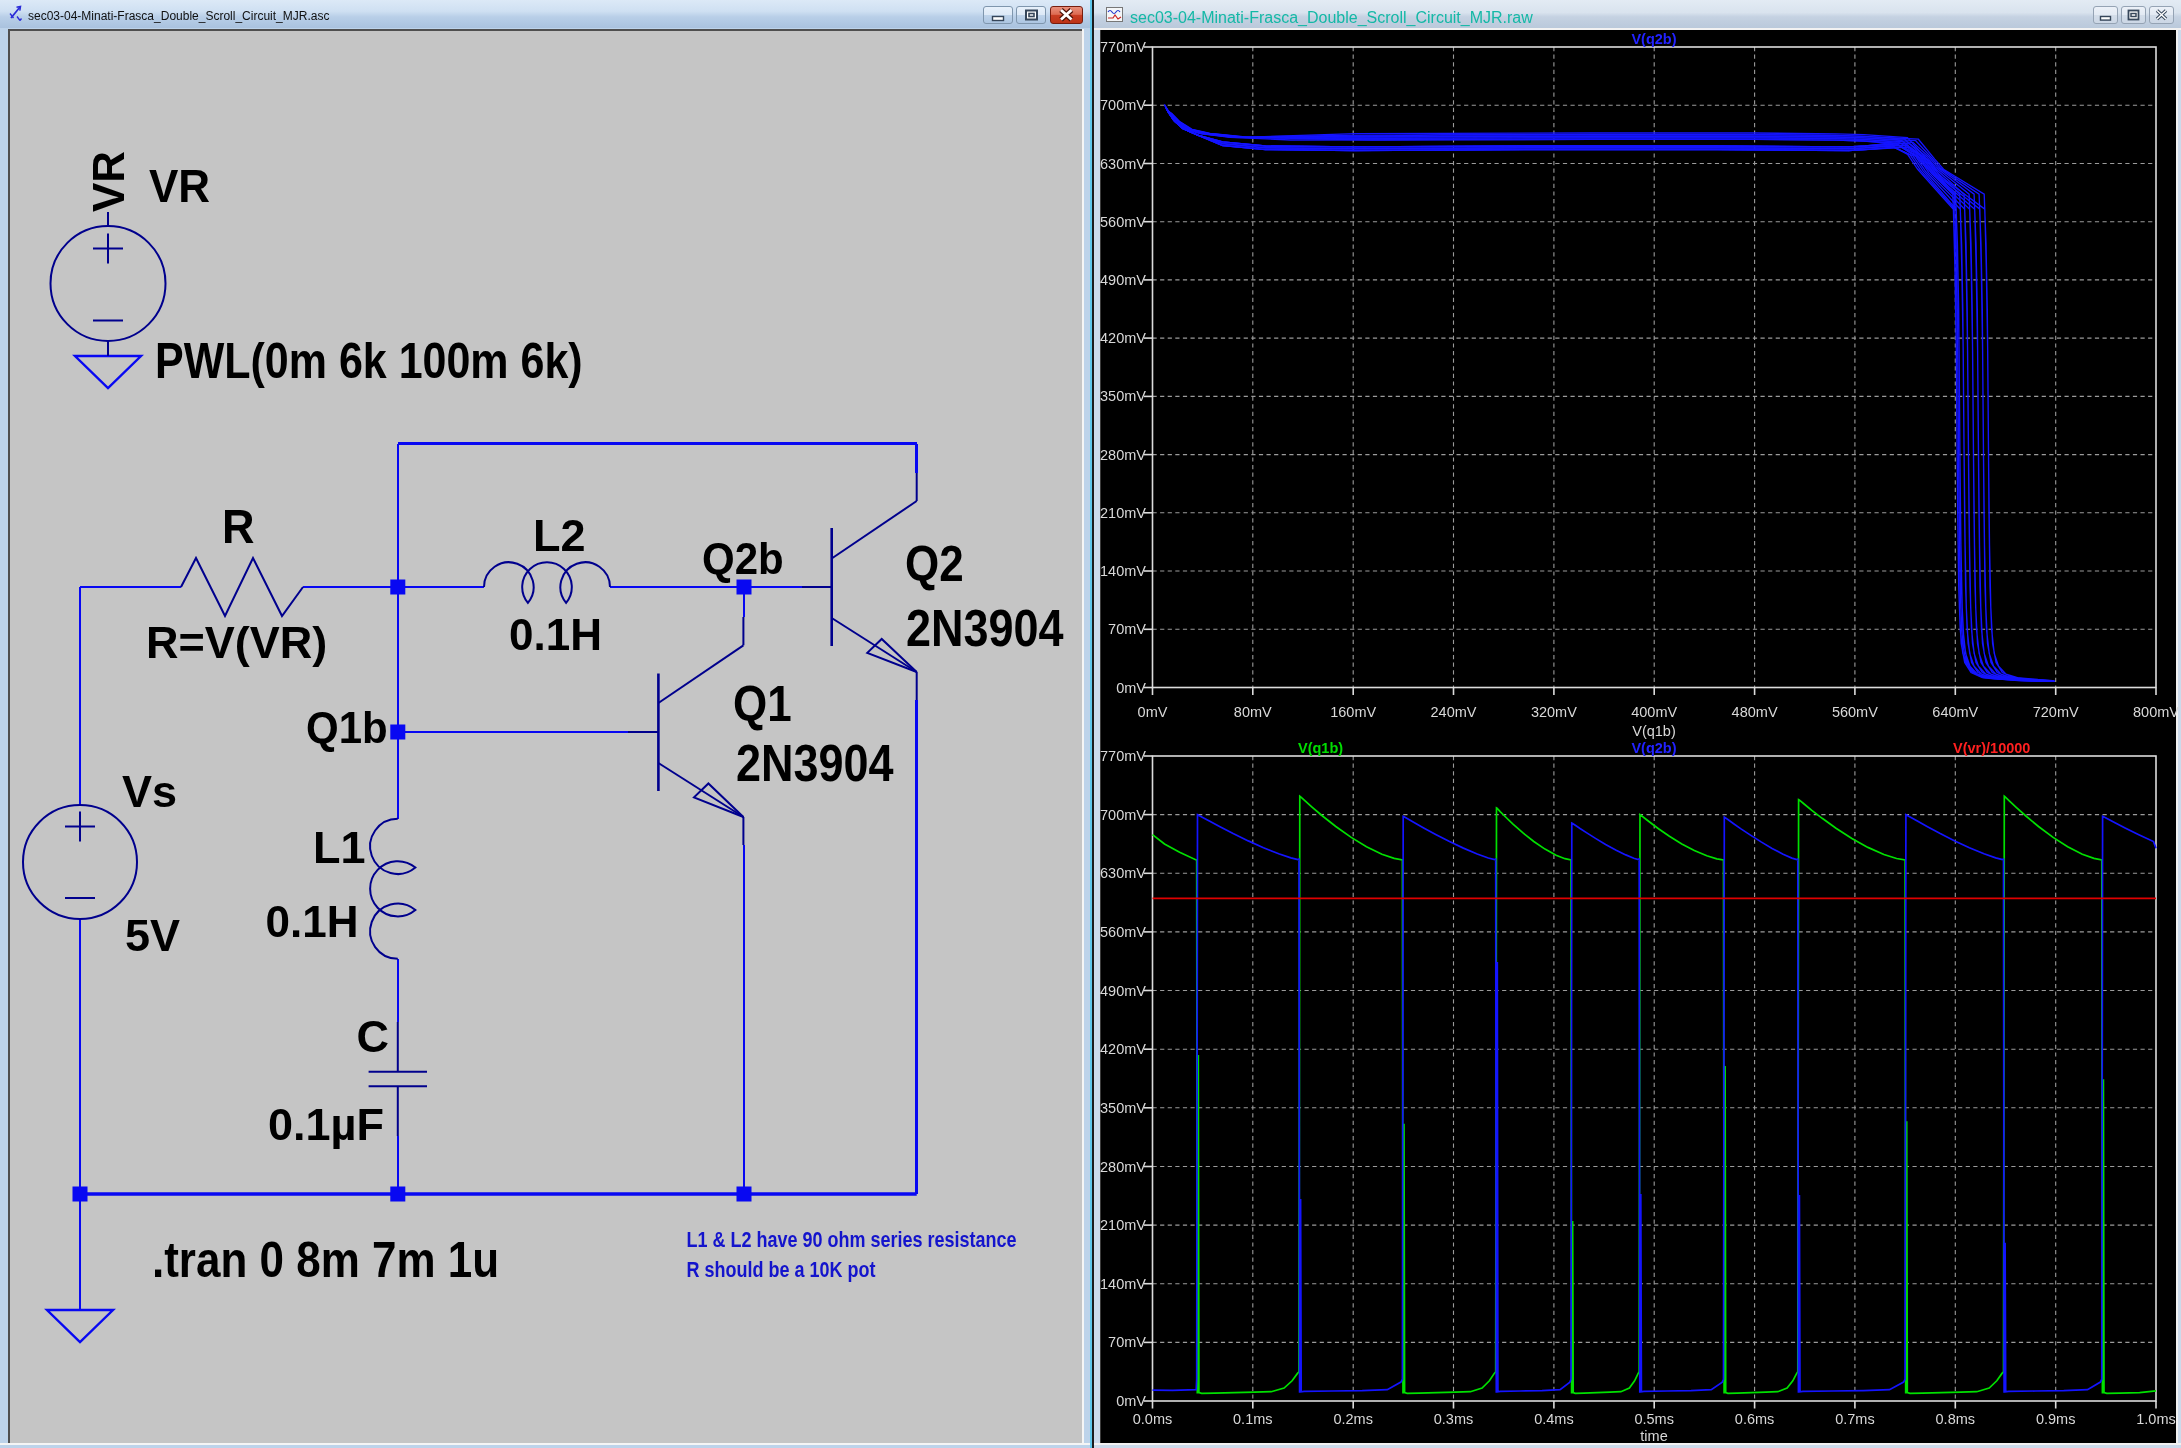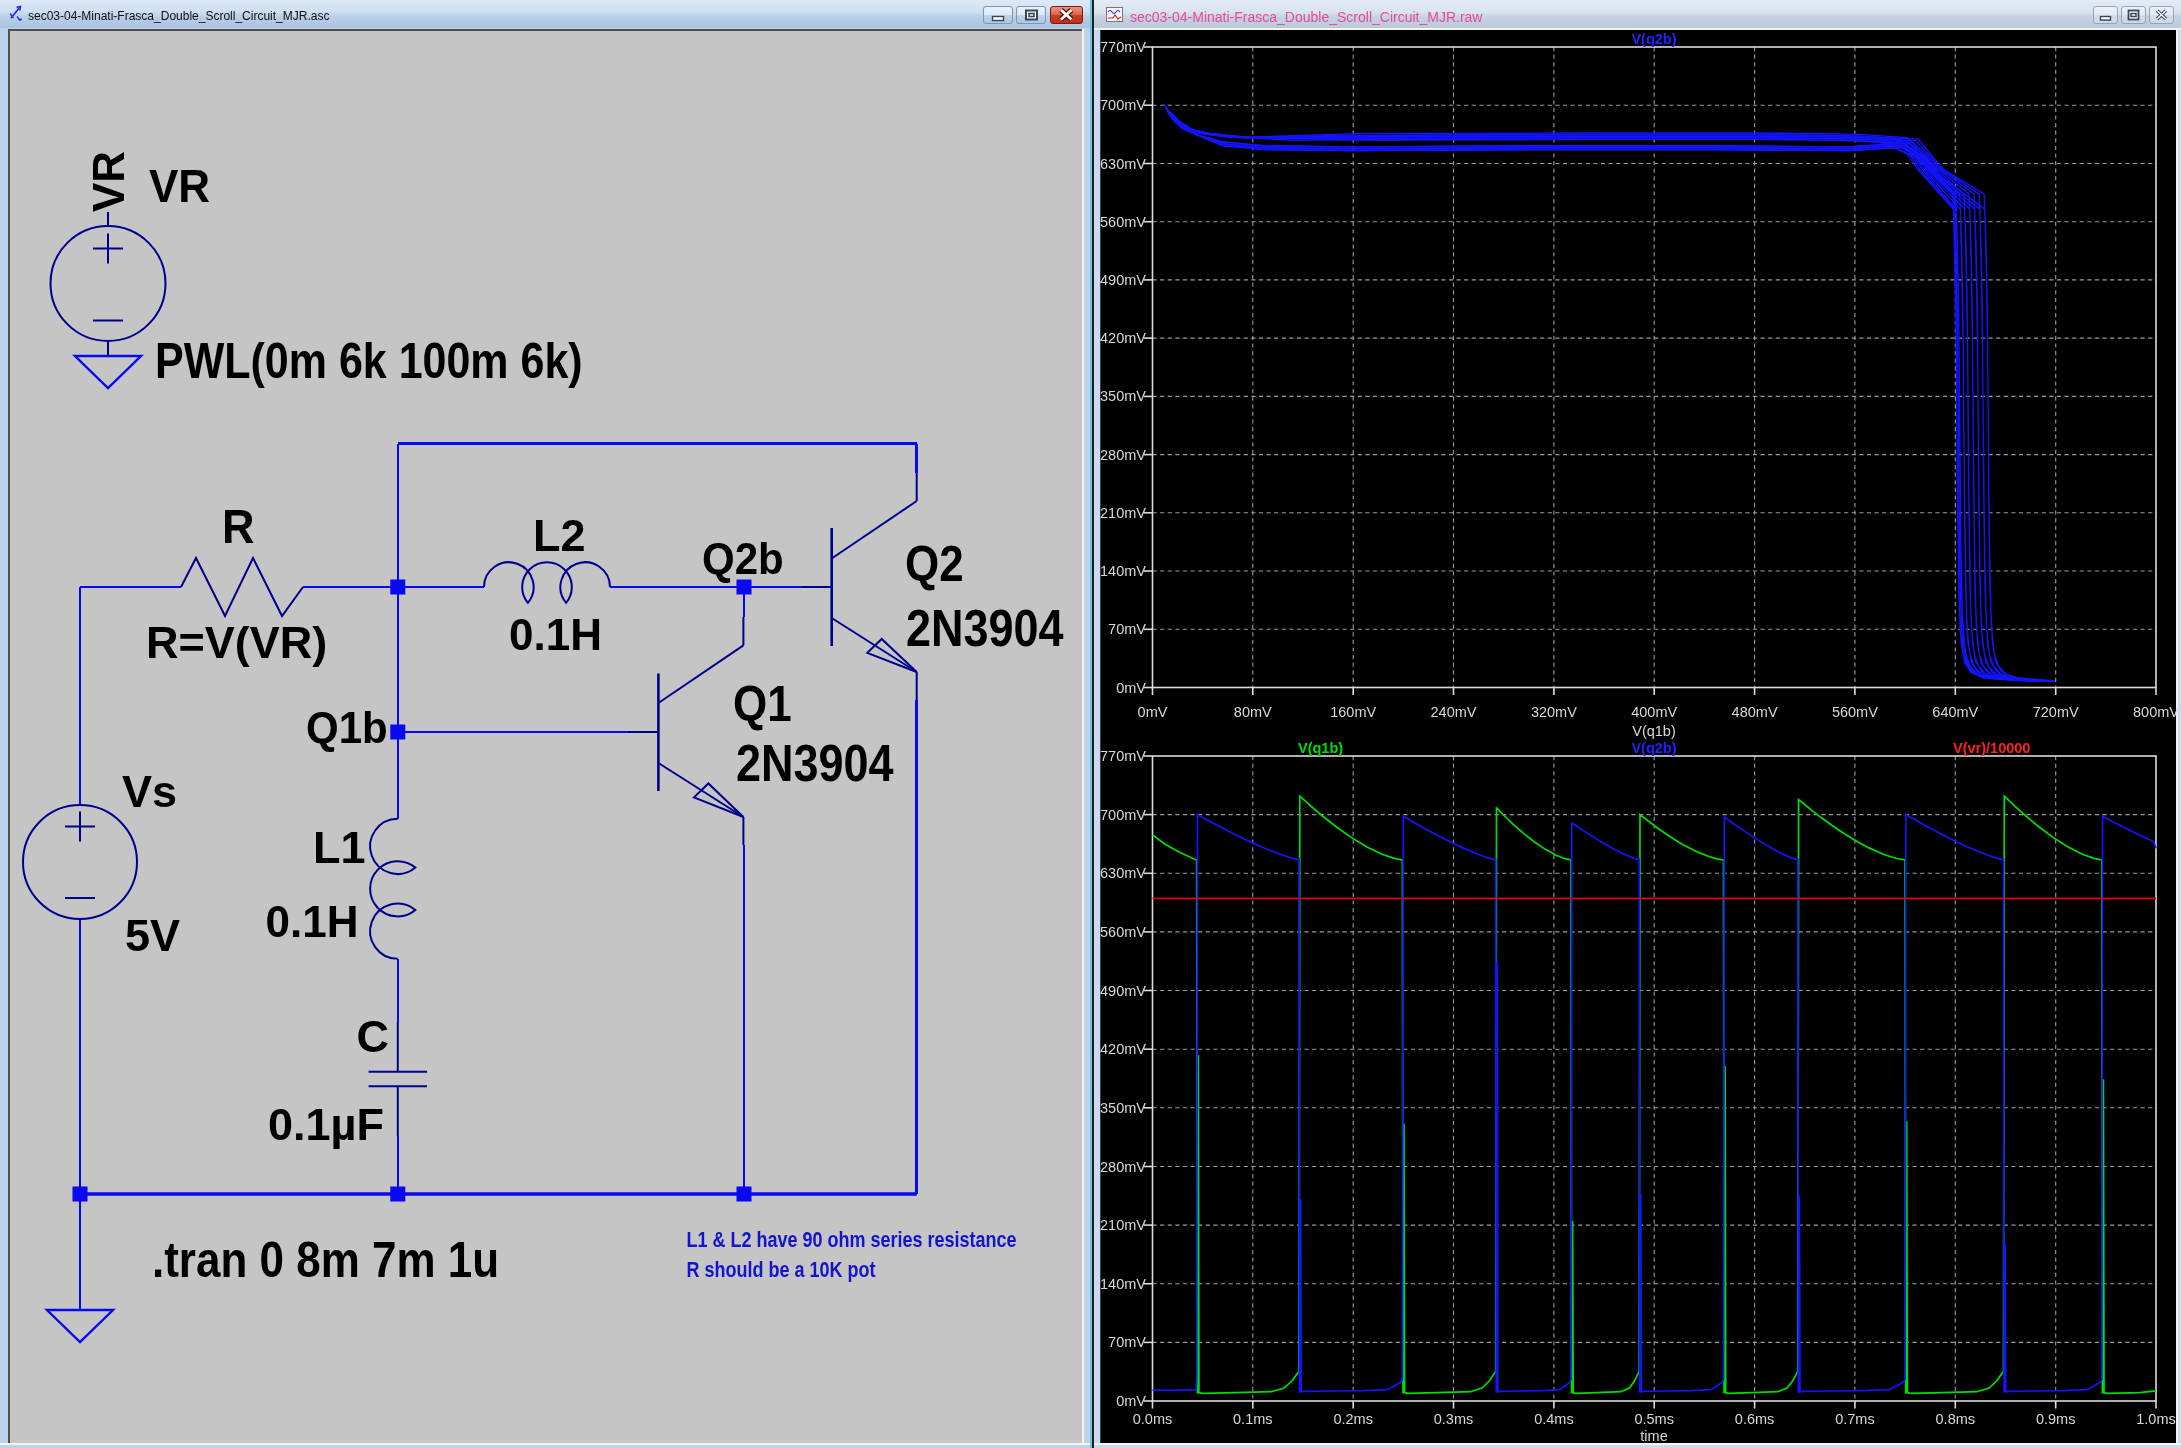--- a/index.html
+++ b/index.html
@@ -136,21 +136,21 @@
 <div class="abs" style="left:1092px;top:0;width:1089px;height:1448px;background:#ccdaeb;"></div>
 <div class="abs" style="left:1092px;top:0;width:2px;height:1448px;background:#1c1c1c;"></div>
 <div class="abs" style="left:1094px;top:0;width:1087px;height:28px;
  background:linear-gradient(180deg,#e3ebf4 0%,#d9e3ee 45%,#c5d2e2 60%,#bac9db 100%);"></div>
 
 <svg class="abs" style="left:1106px;top:7px" width="17" height="15" viewBox="0 0 17 15">
  <rect x="0.5" y="0.5" width="16" height="14" fill="#f4f6f8" stroke="#777"></rect>
  <path d="M2,5 Q4,2 6,5 T10,5 T14,5" stroke="#2233cc" stroke-width="1.2" fill="none"></path>
  <path d="M2,11 L7,11 L9,8 L12,12 L15,10" stroke="#cc2222" stroke-width="1.2" fill="none"></path>
 </svg>
-<div class="abs" style="left:1130px;top:9px;font-size:14px;color:#ec4899;">sec03-04-Minati-Frasca_Double_Scroll_Circuit_MJR.raw</div>
+<div class="abs" style="left:1130px;top:9px;font-size:16px;color:#14b8a6;">sec03-04-Minati-Frasca_Double_Scroll_Circuit_MJR.raw</div>
 
 <div class="abs" style="left:2093px;top:6px;width:25px;height:18px;border:1px solid #95a3b4;border-radius:3px;background:linear-gradient(180deg,#ecf1f8 0%,#e3eaf3 48%,#d3dde9 52%,#ccd7e5 100%);box-sizing:border-box;"></div>
 <svg class="abs" style="left:2093px;top:6px" width="25" height="18" viewBox="0 0 25 18">
  <rect x="7.5" y="10.5" width="10" height="3.6" fill="#ffffff" stroke="#36465a" stroke-width="1.4"></rect>
 </svg>
 <div class="abs" style="left:2121px;top:6px;width:25px;height:18px;border:1px solid #95a3b4;border-radius:3px;background:linear-gradient(180deg,#ecf1f8 0%,#e3eaf3 48%,#d3dde9 52%,#ccd7e5 100%);box-sizing:border-box;"></div>
 <svg class="abs" style="left:2121px;top:6px" width="25" height="18" viewBox="0 0 25 18">
  <rect x="7.5" y="4.5" width="10" height="9" fill="#ffffff" stroke="#36465a" stroke-width="1.8"></rect>
  <rect x="10" y="7.5" width="5" height="3" fill="#ffffff" stroke="#36465a" stroke-width="1.5"></rect>
 </svg>

